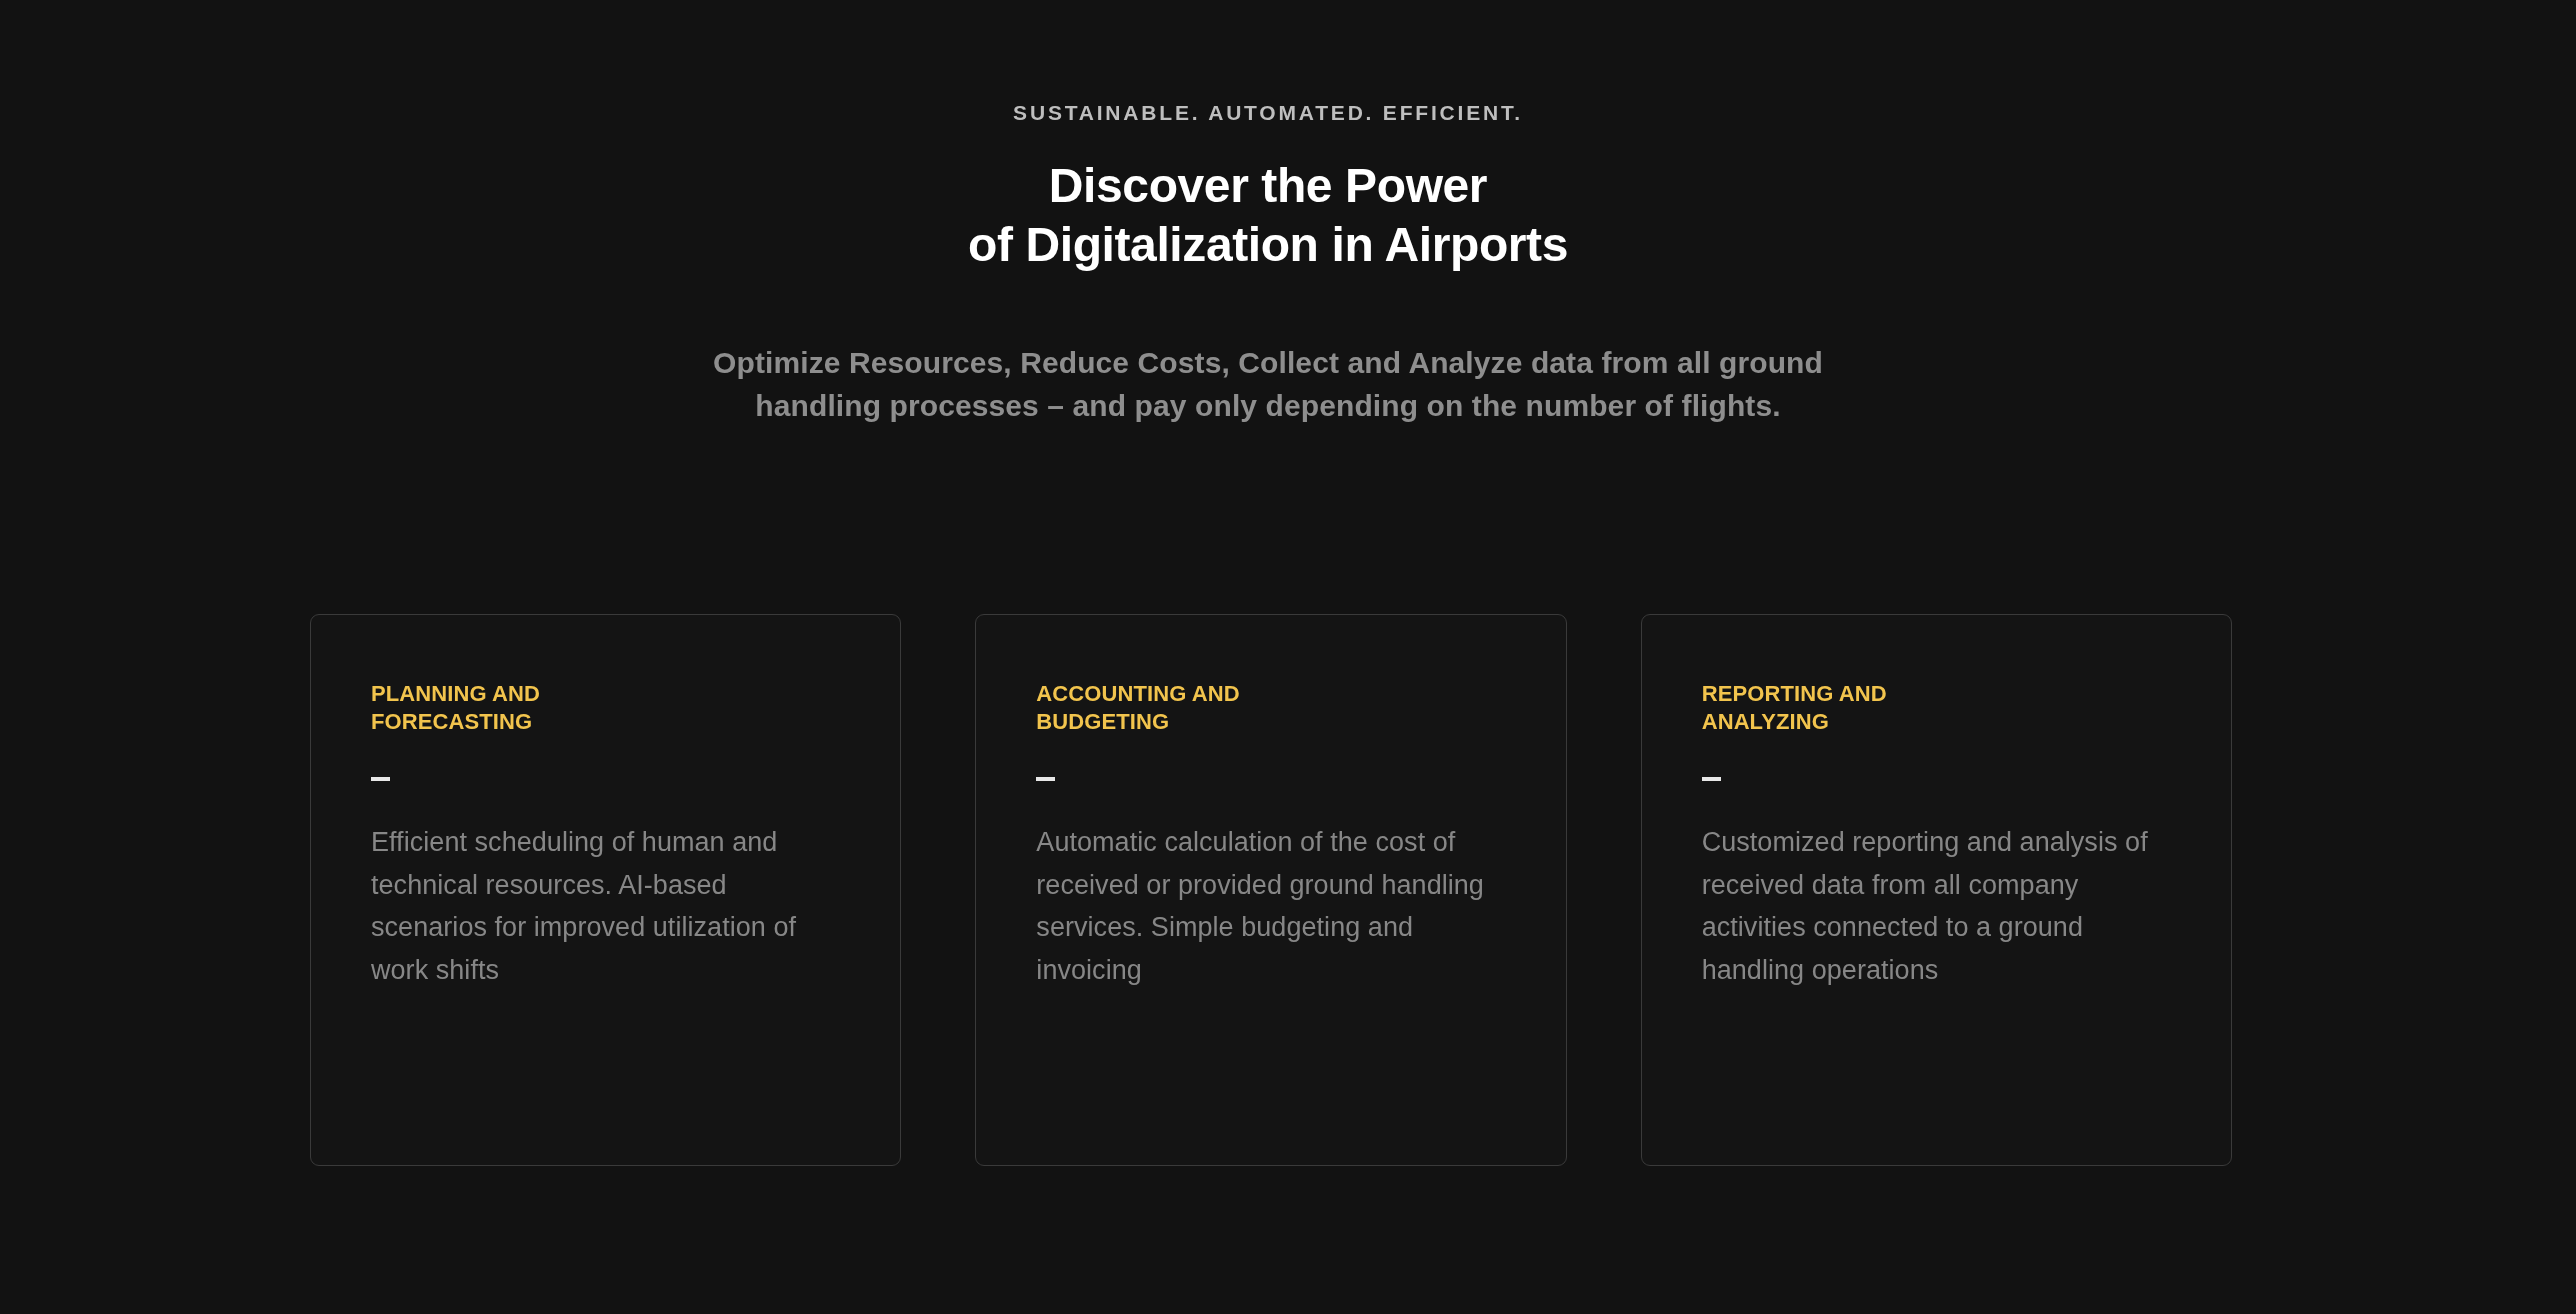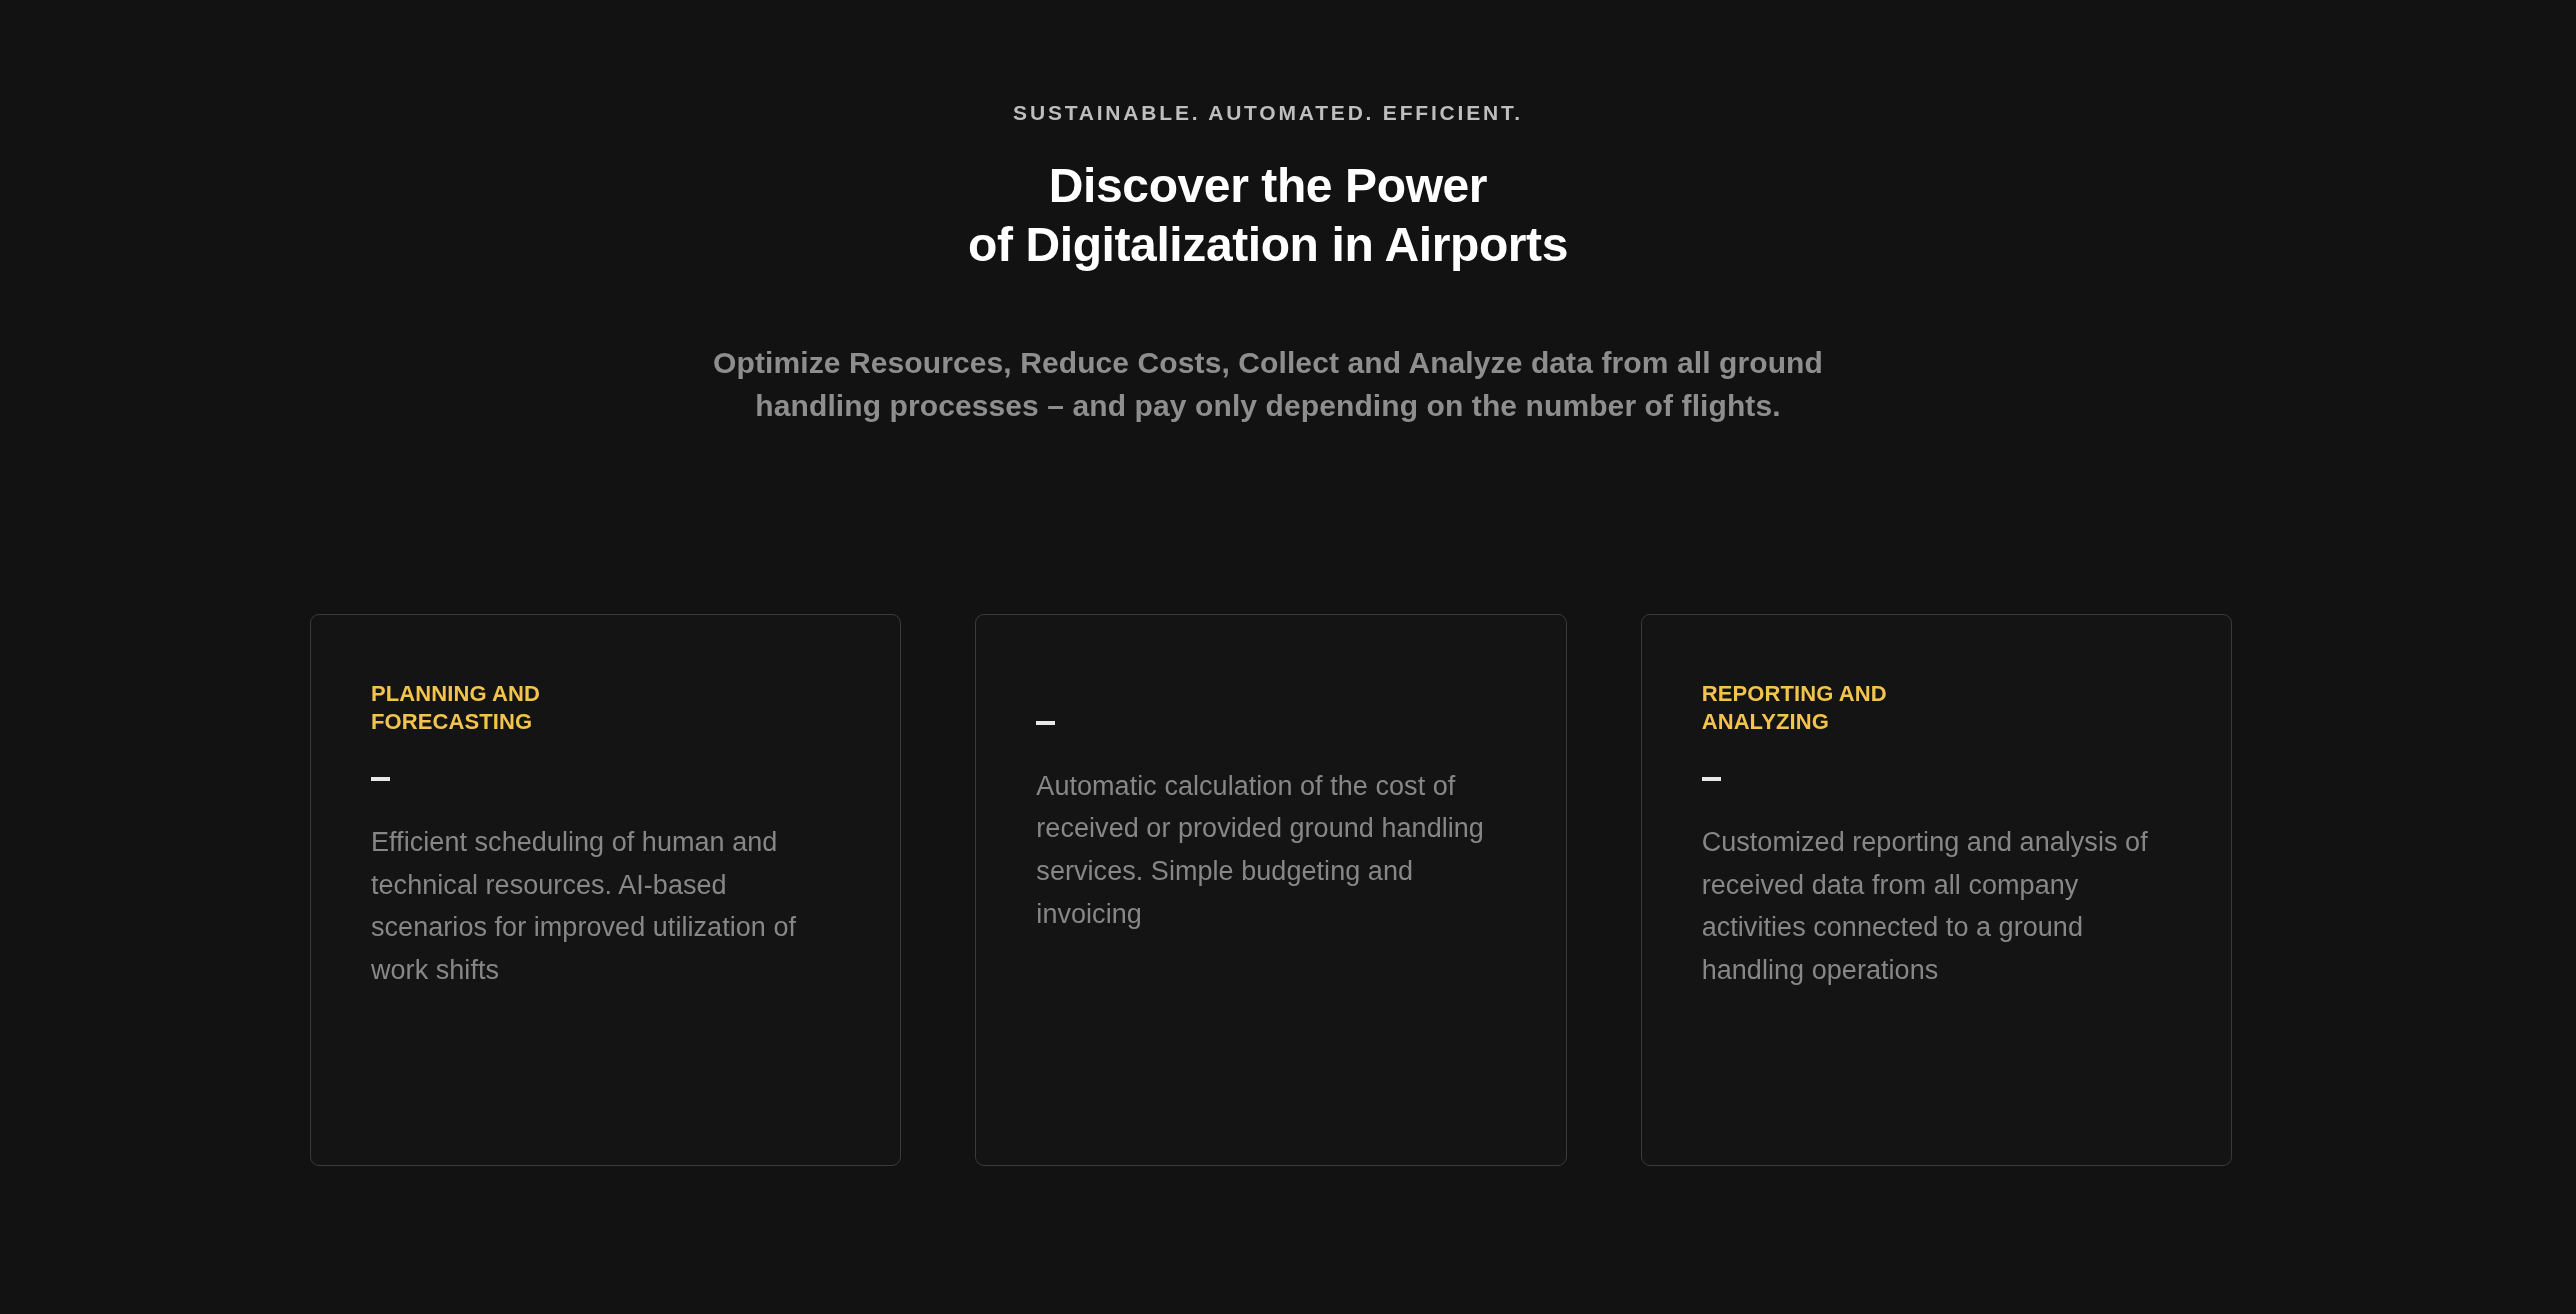--- a/index.html
+++ b/index.html
@@ -137,20 +137,24 @@
     <div class="card" style="background: rgb(20, 20, 20); border-color: rgb(58, 58, 58);">
       <div class="card-title" style="color: rgb(242, 196, 77);">
         <span class="ln">PLANNING AND</span><br>
         <span class="ln">FORECASTING</span>
       </div>
       <div class="card-divider" style="background: rgb(232, 232, 232);"></div>
       <div class="card-body" style="color: rgb(135, 135, 135);">Efficient scheduling of human and technical resources. AI-based scenarios for improved utilization of work shifts</div>
     </div>
 
     <div class="card" style="background: rgb(20, 20, 20); border-color: rgb(58, 58, 58);">
+      <div class="card-title" style="color: rgb(242, 196, 77);">
+        <span class="ln">ACCOUNTING AND</span><br>
+        <span class="ln">BUDGETING</span>
+      </div>
       <div class="card-divider" style="background: rgb(232, 232, 232);"></div>
       <div class="card-body" style="color: rgb(135, 135, 135);">Automatic calculation of the cost of received or provided ground handling services. Simple budgeting and invoicing</div>
     </div>
 
     <div class="card" style="background: rgb(20, 20, 20); border-color: rgb(58, 58, 58);">
       <div class="card-title" style="color: rgb(242, 196, 77);">
         <span class="ln">REPORTING AND</span><br>
         <span class="ln">ANALYZING</span>
       </div>
       <div class="card-divider" style="background: rgb(232, 232, 232);"></div>

